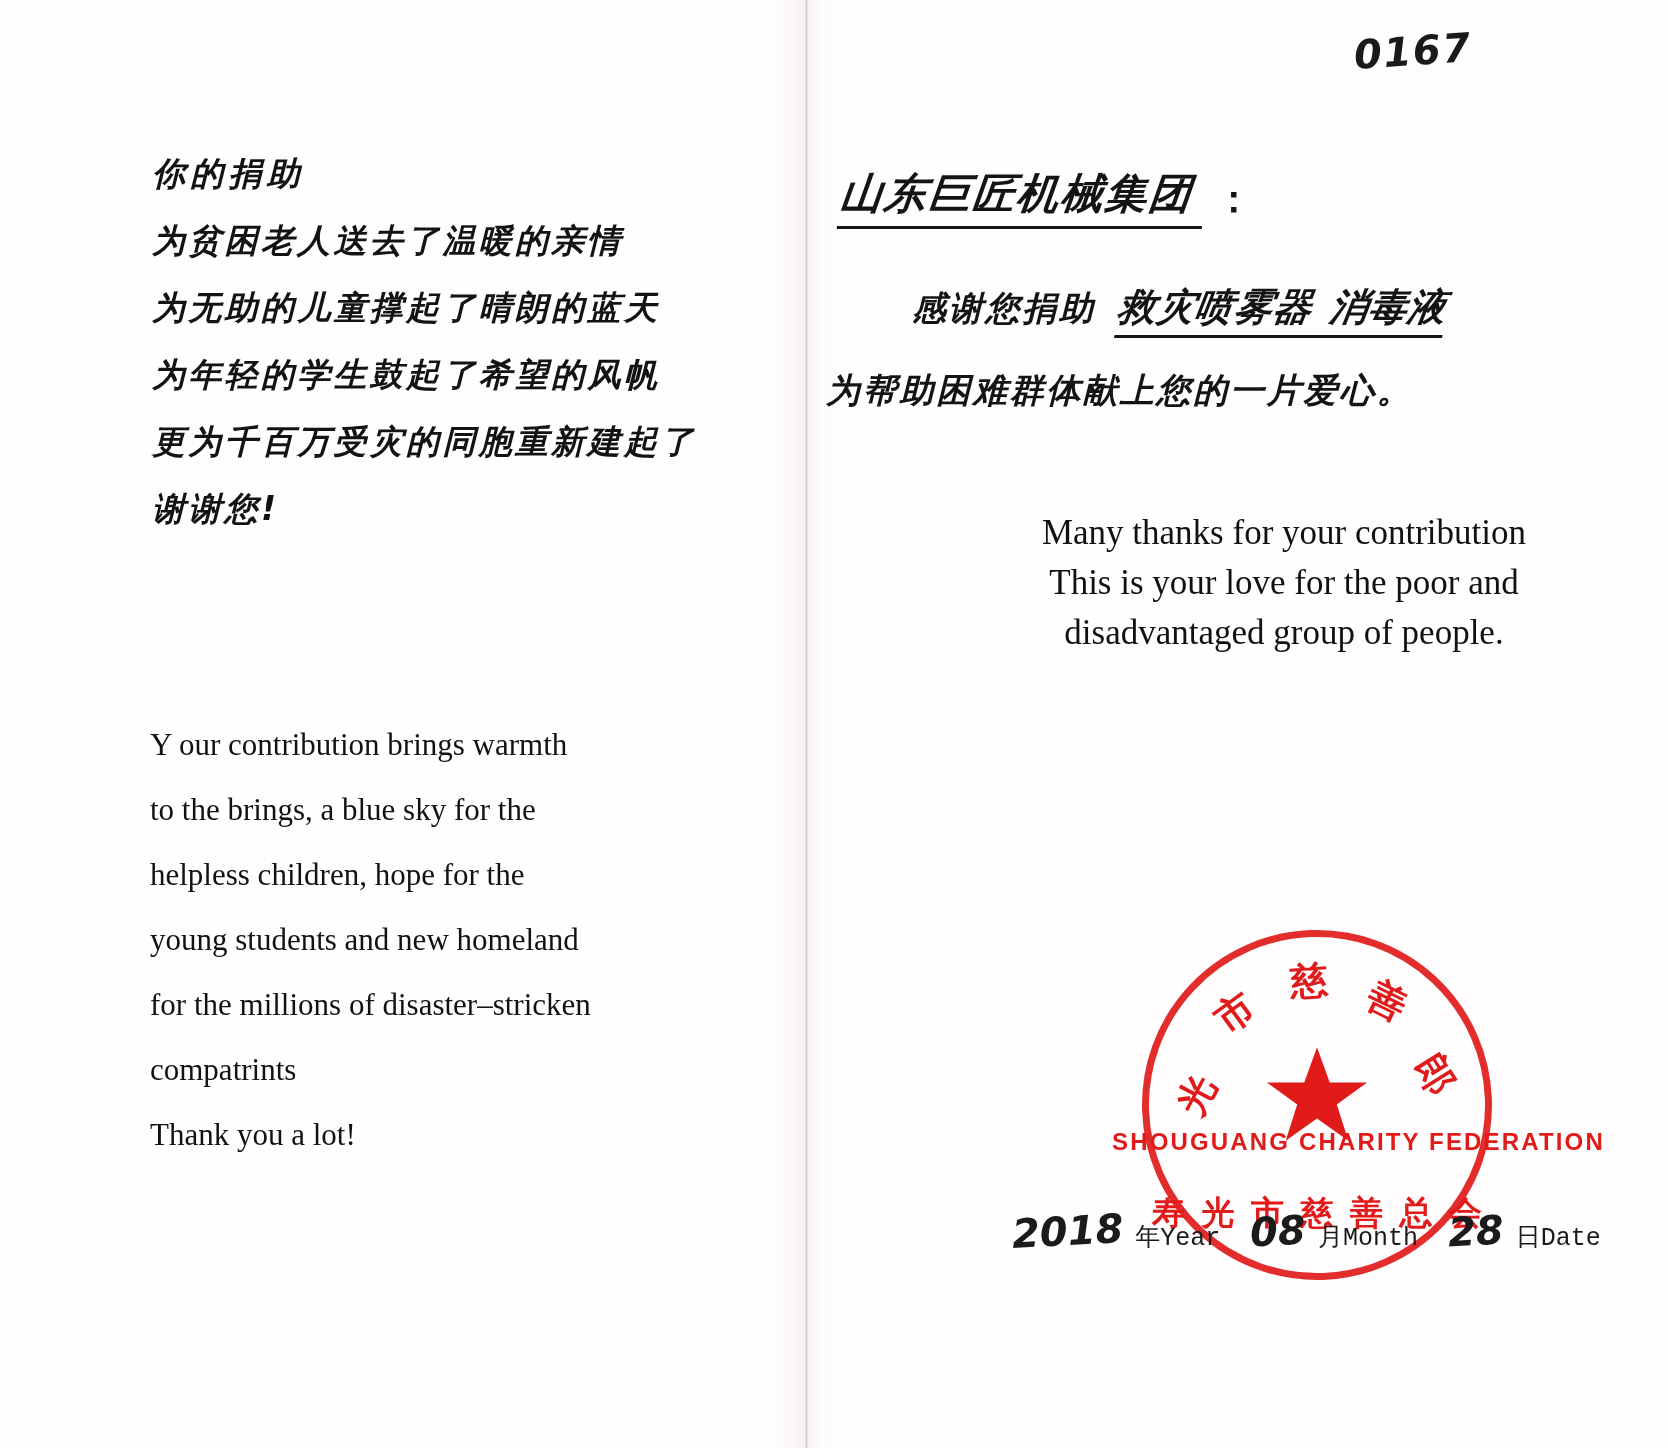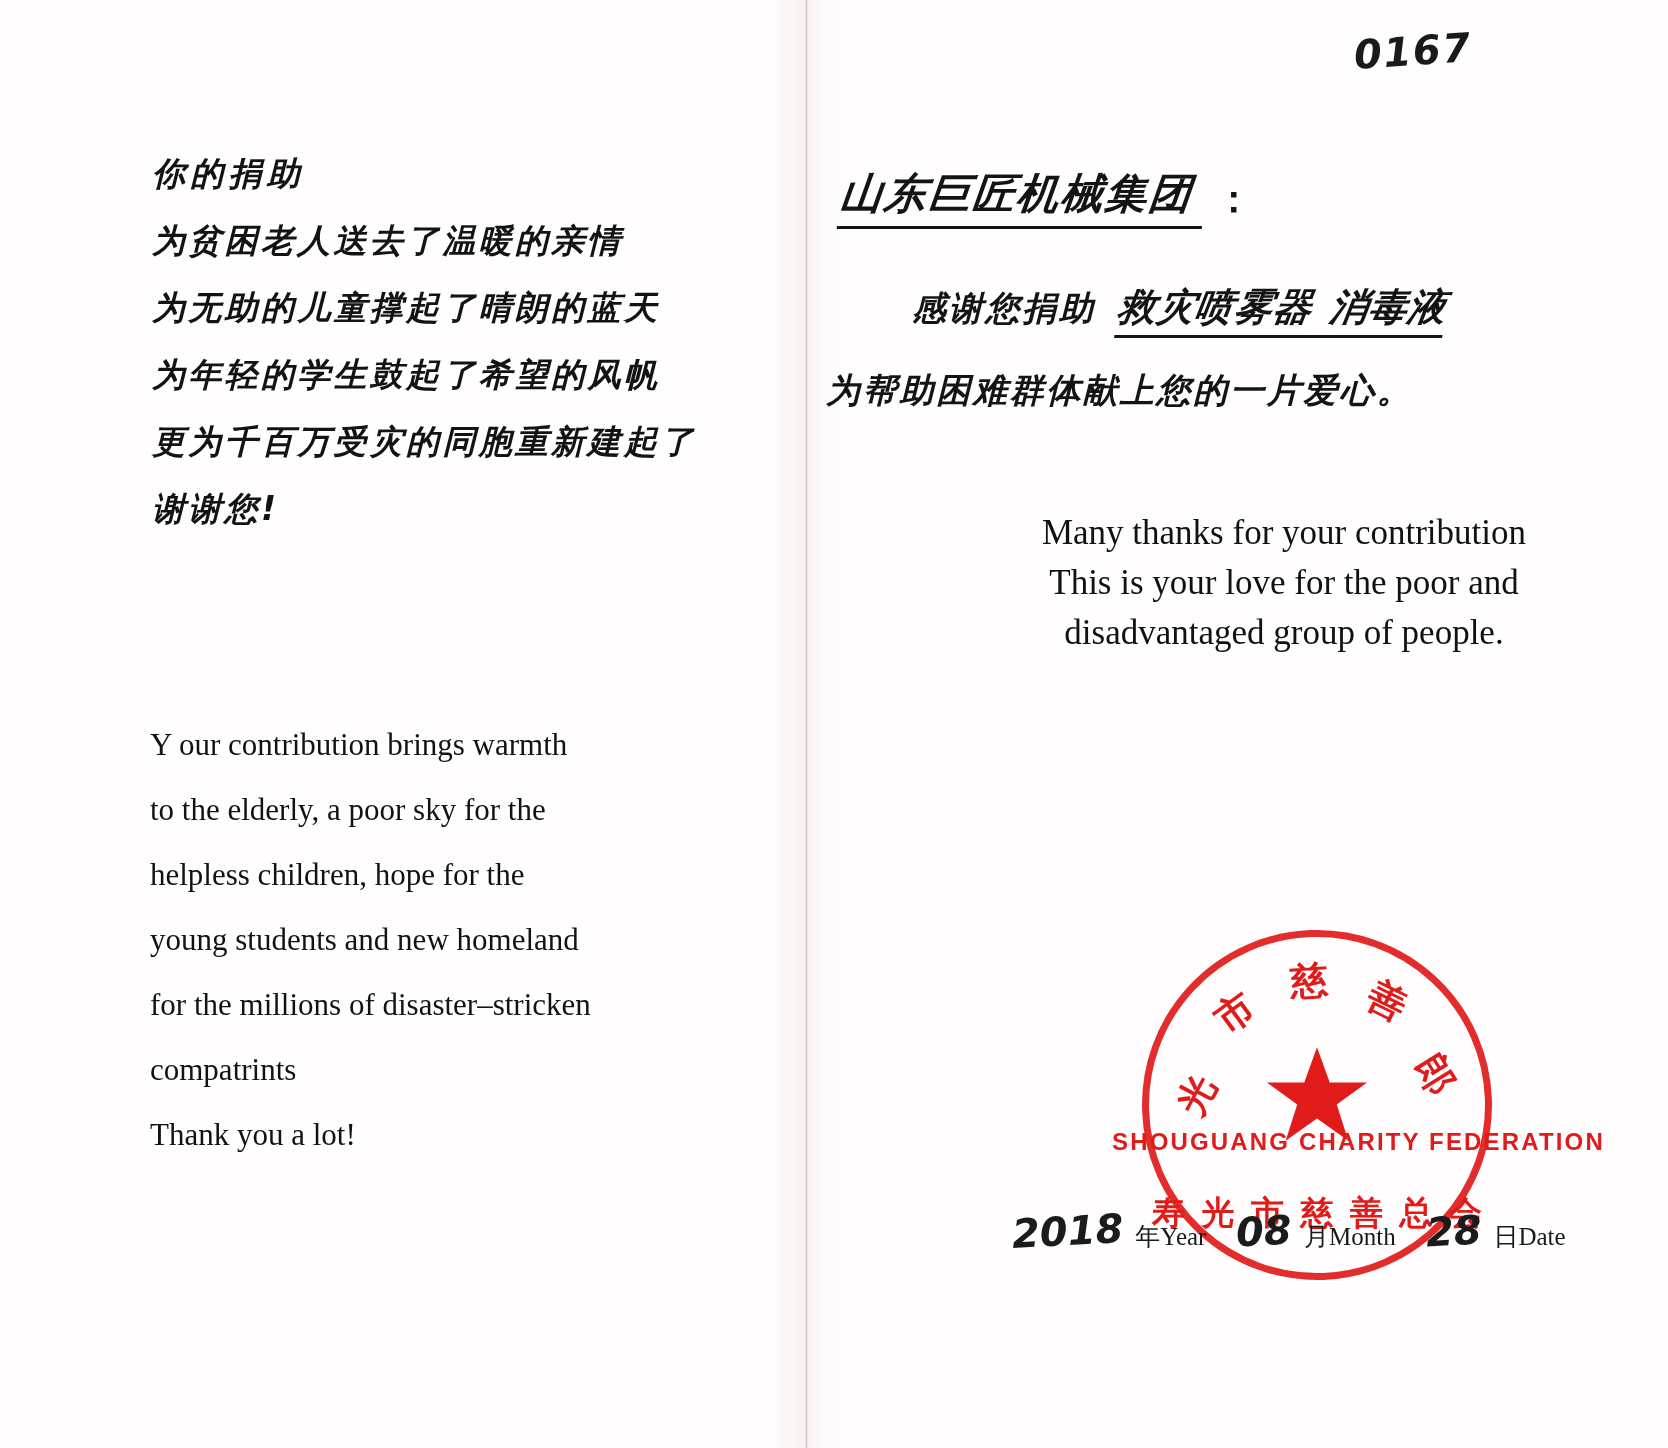--- a/index.html
+++ b/index.html
@@ -260,21 +260,21 @@
   }
   .date-num {
     font-family: "DejaVu Sans", sans-serif;
     font-style: italic;
     font-weight: 700;
     font-size: 40px;
     color: #1b1b1b;
     transform: rotate(-3deg);
   }
   .date-lab {
-    font-family: Liberation Serif, serif;
+    font-family: Liberation Mono, monospace;
     font-size: 25px;
     color: #1a1a1a;
     margin: 0 30px 0 12px;
   }
   .date-lab.last { margin-right: 0; }
 </style>
 </head>
 <body>
 
 <div class="card">
@@ -287,21 +287,21 @@
       <div class="line first">你的捐助</div>
       <div class="line">为贫困老人送去了温暖的亲情</div>
       <div class="line">为无助的儿童撑起了晴朗的蓝天</div>
       <div class="line">为年轻的学生鼓起了希望的风帆</div>
       <div class="line">更为千百万受灾的同胞重新建起了</div>
       <div class="line">谢谢您!</div>
     </div>
 
     <div class="en-poem">
       <div class="line">Y our contribution brings warmth</div>
-      <div class="line">to the elderly, a poor sky for the</div>
+      <div class="line">to the brings, a blue sky for the</div>
       <div class="line">helpless children, hope  for the</div>
       <div class="line">young students and new homeland</div>
       <div class="line">for the millions of disaster–stricken</div>
       <div class="line">compatrints</div>
       <div class="line">Thank you a lot!</div>
     </div>
 
   </div>
 
   <div class="right-pane">

